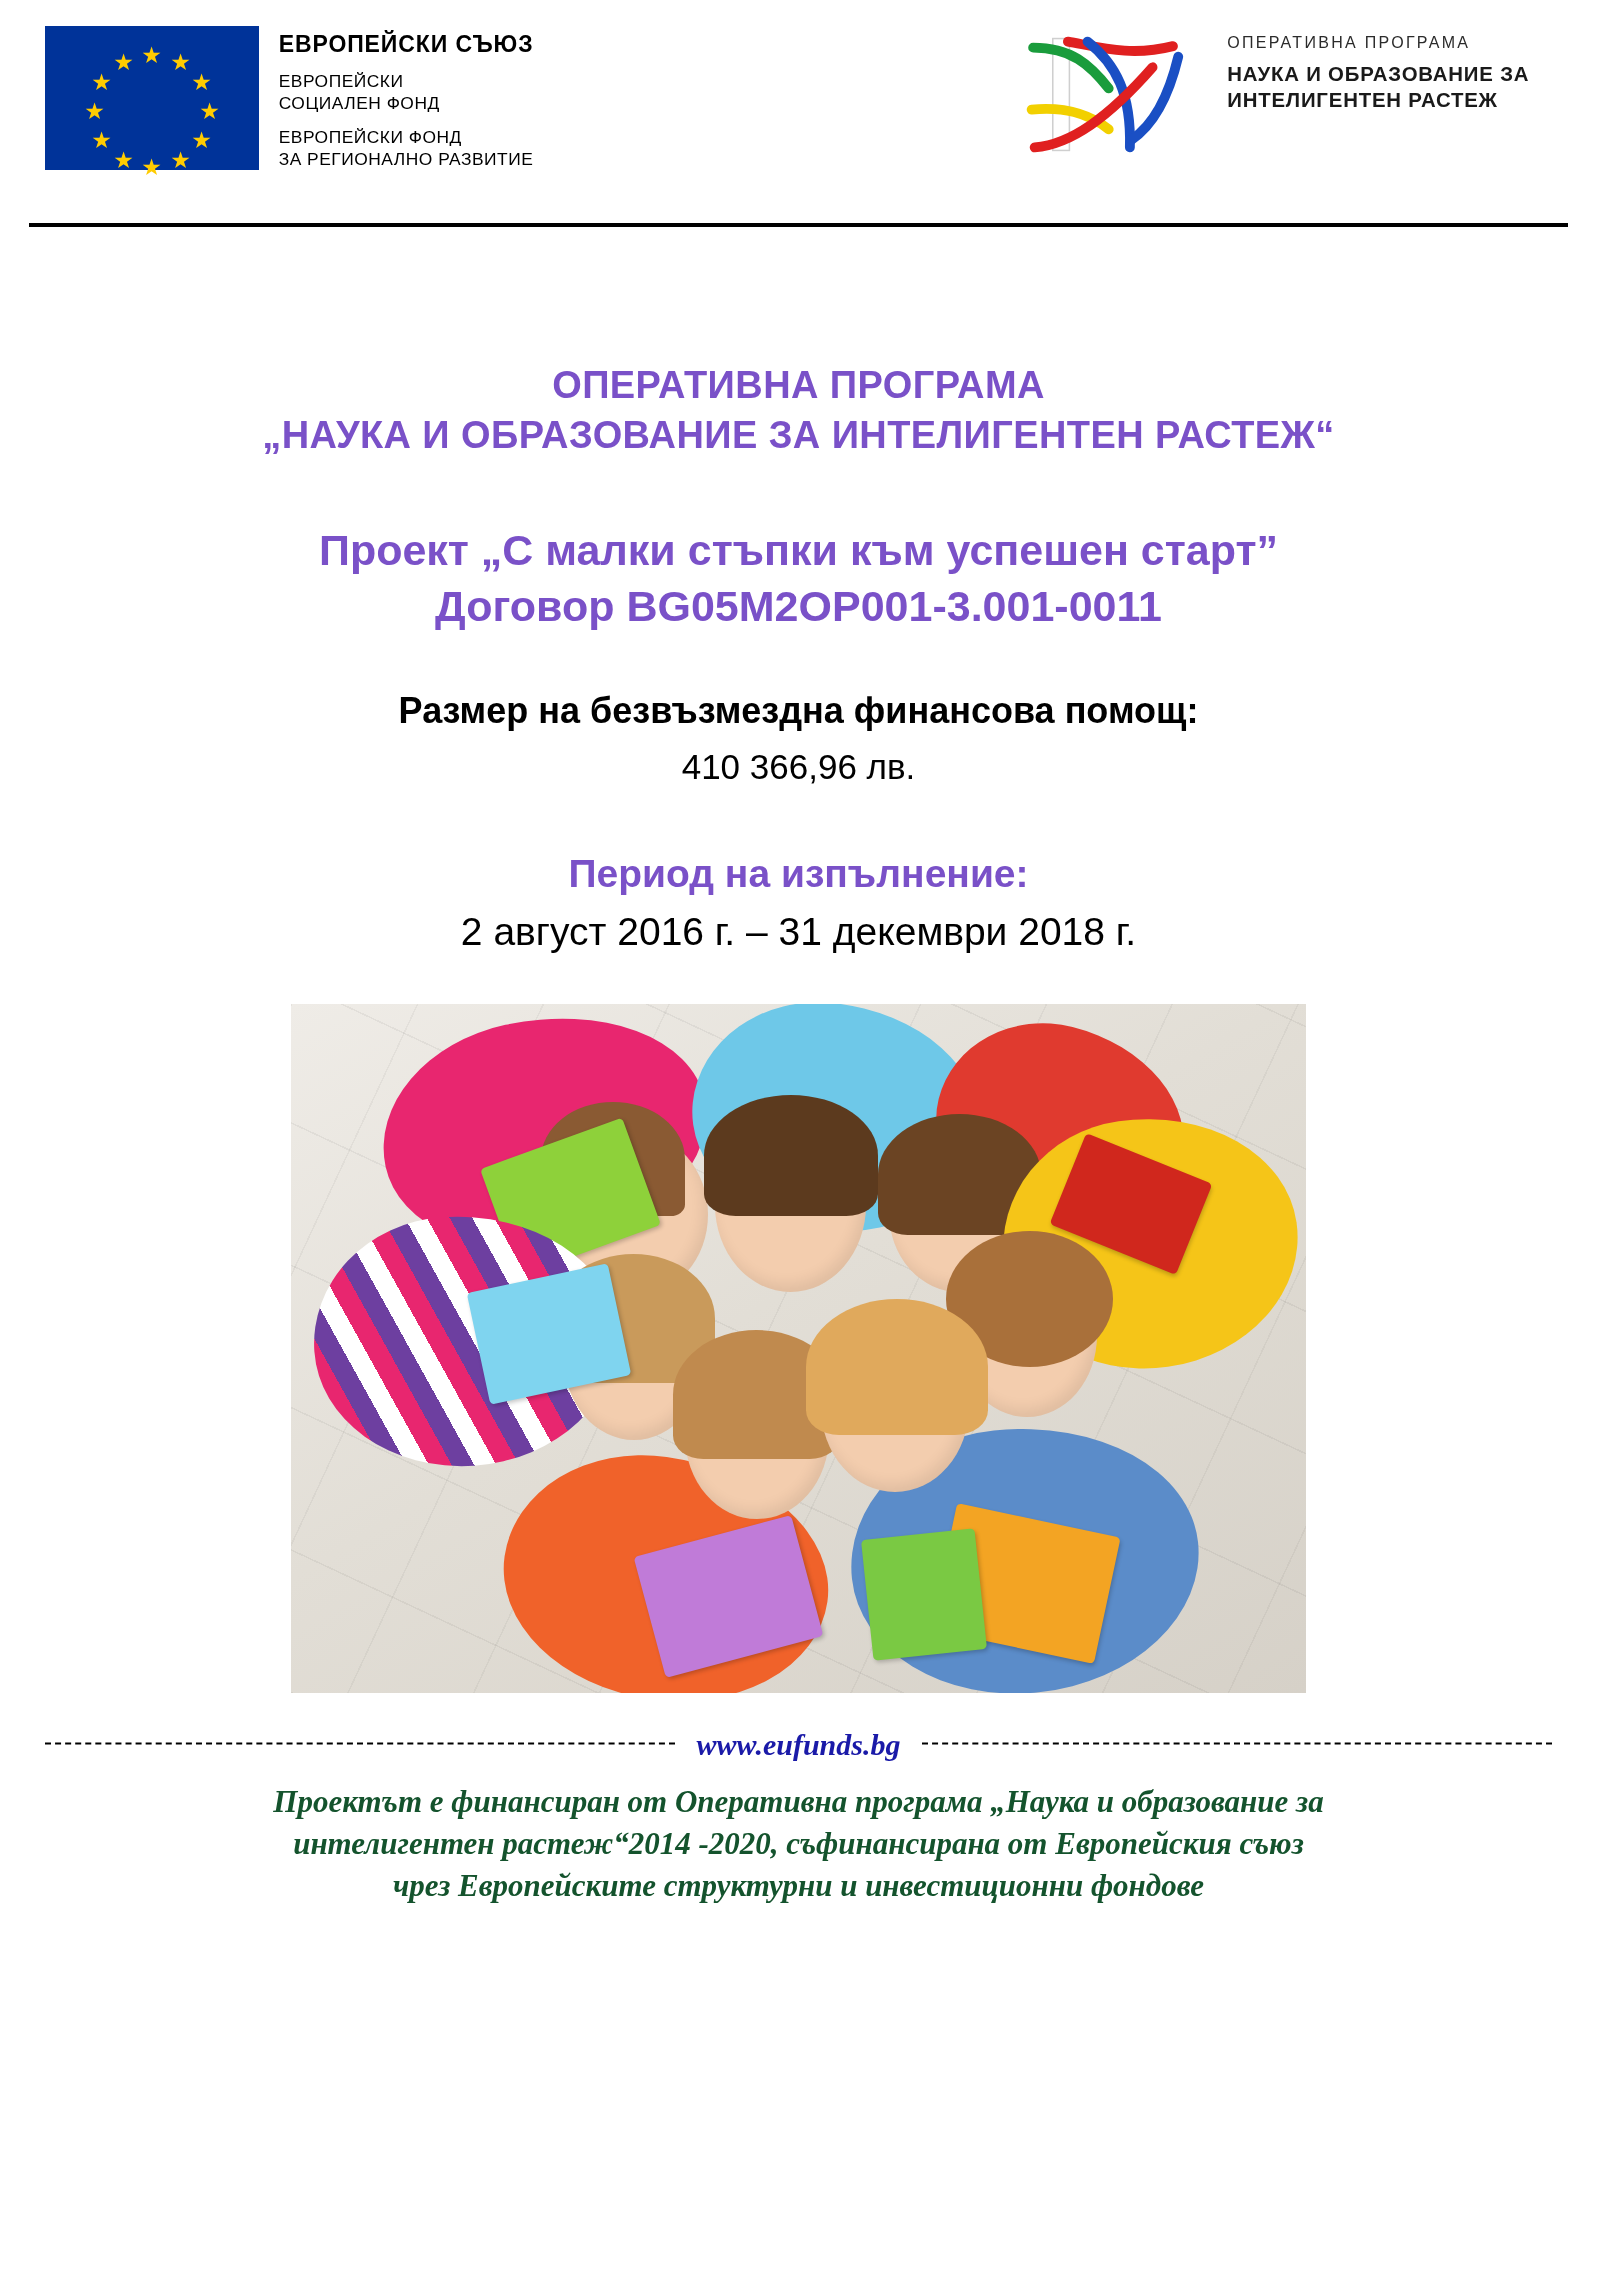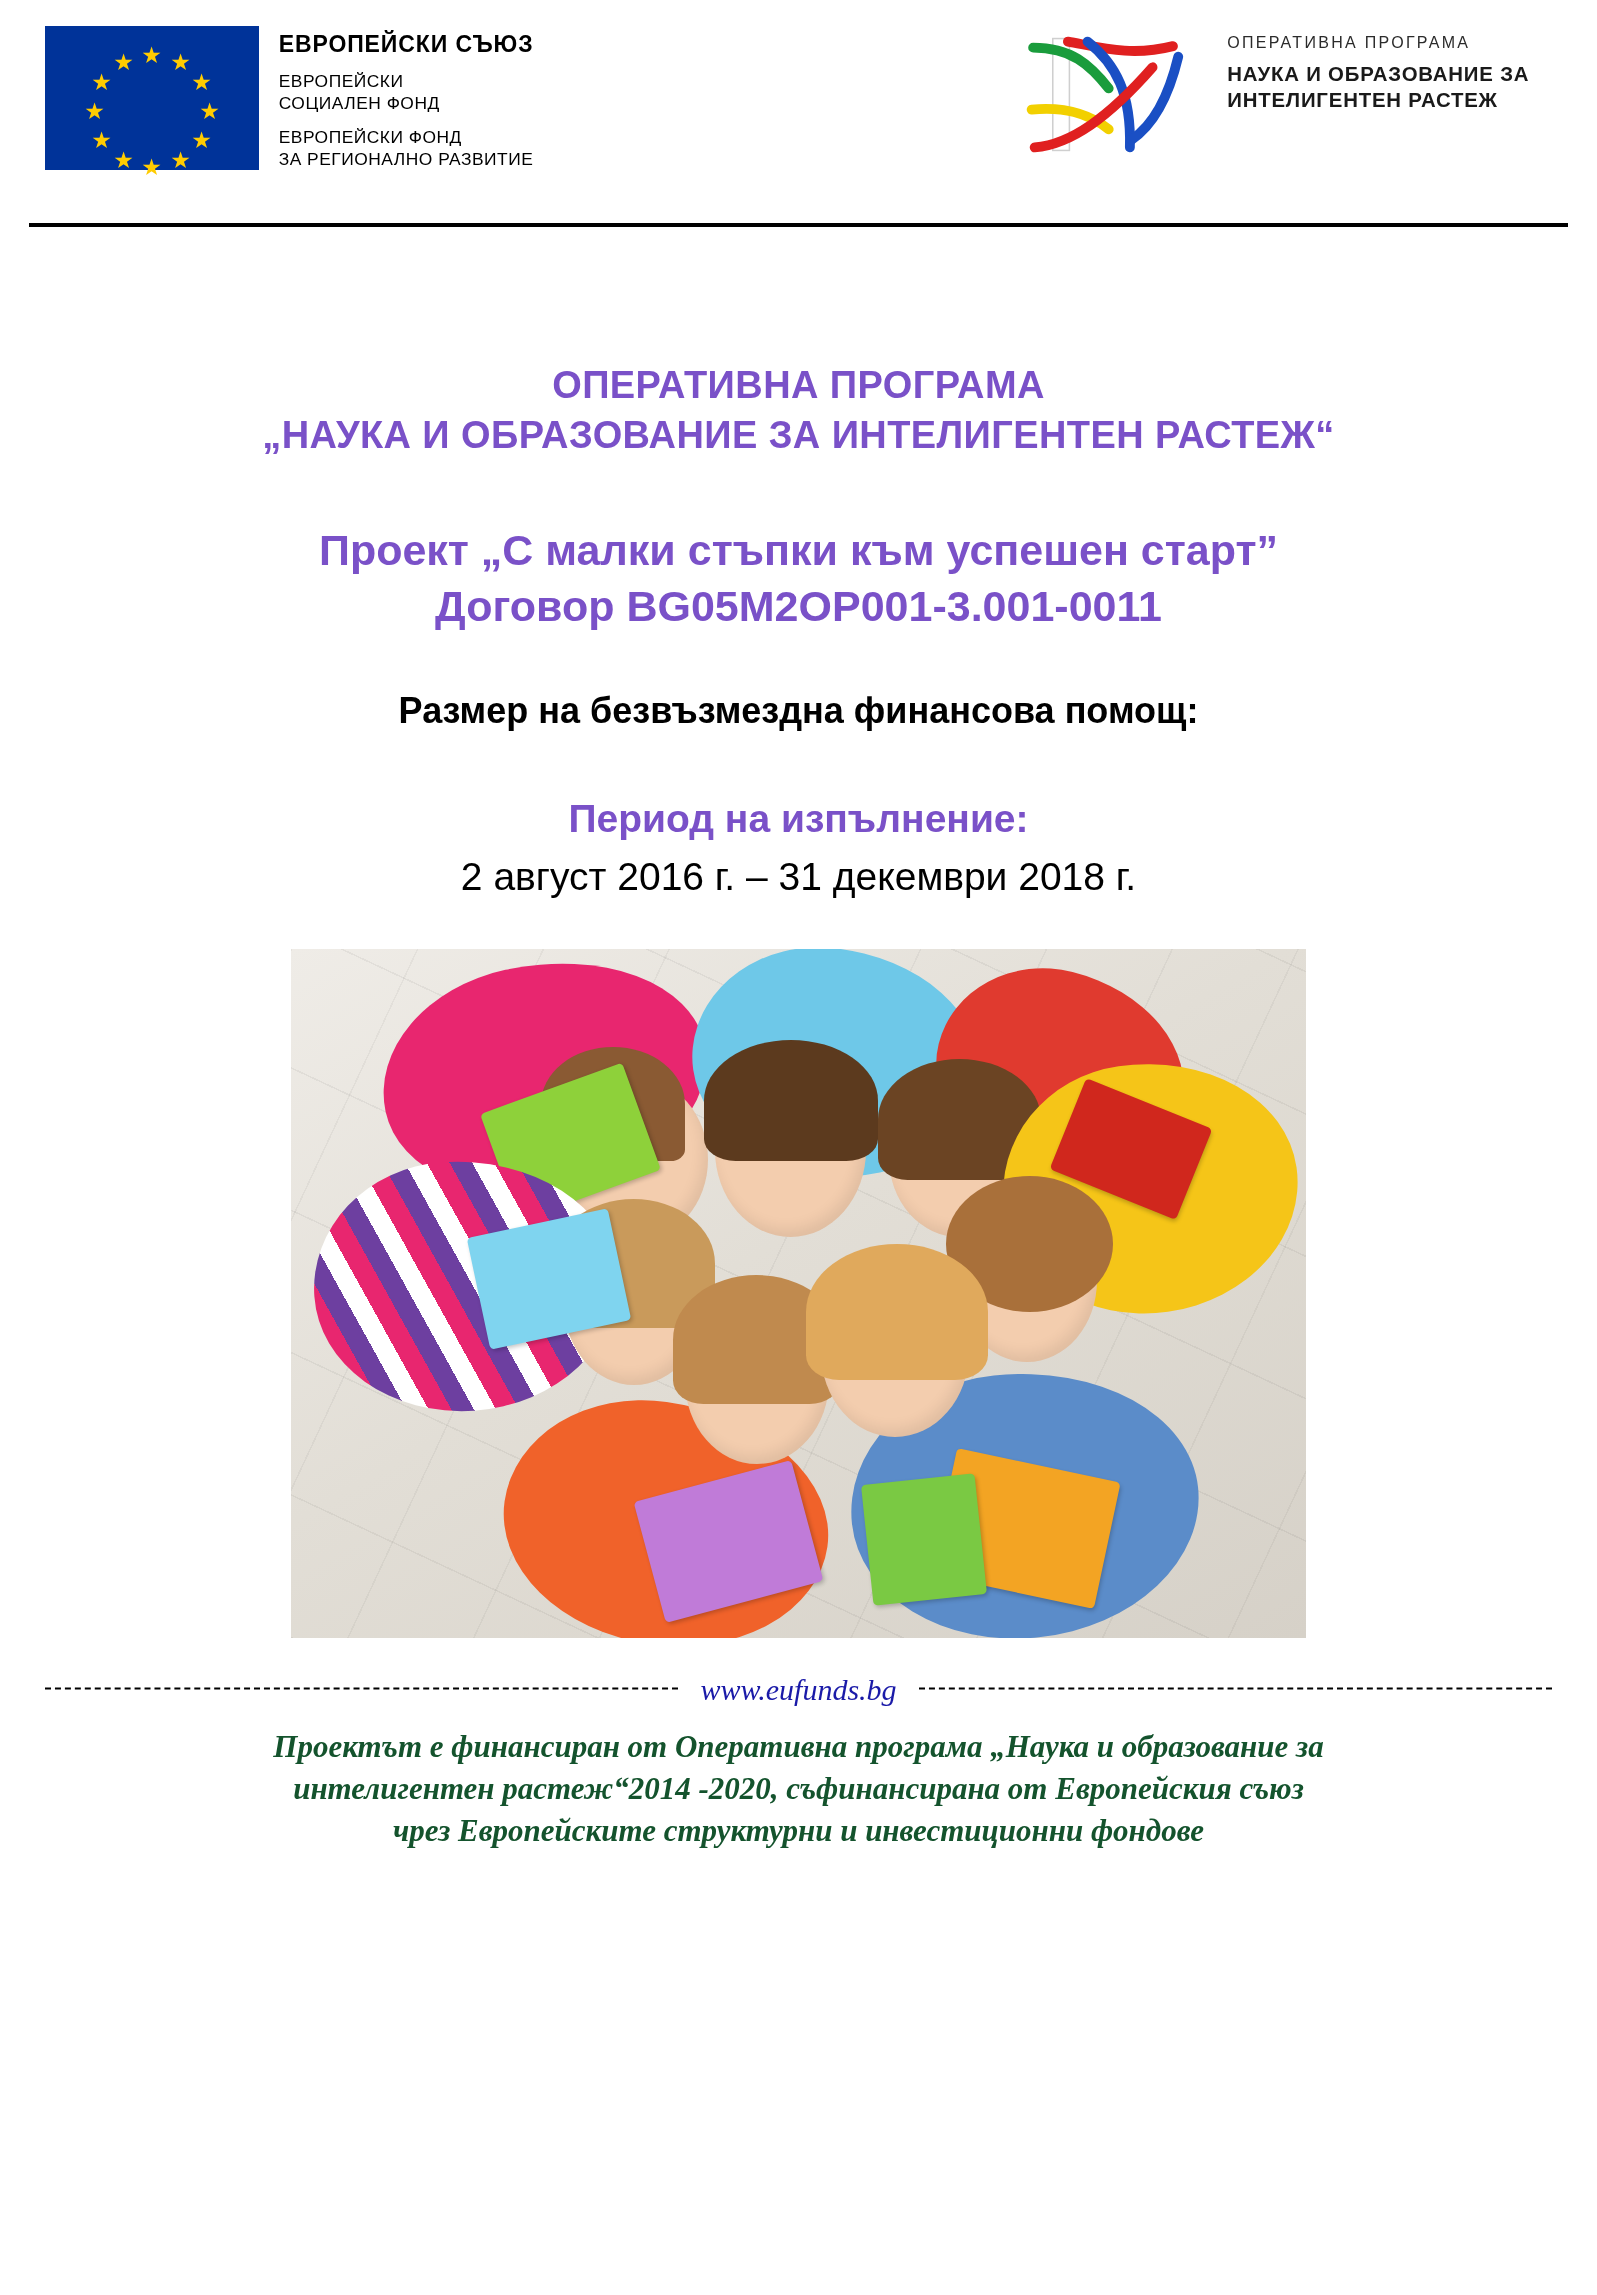--- a/index.html
+++ b/index.html
@@ -206,21 +206,21 @@
     margin-top: 35px;
     padding: 0 45px;
     text-align: center;
   }
   .url-row {
     display: flex;
     align-items: center;
     gap: 22px;
     color: #1a1aa8;
     font-family: "Liberation Serif", serif;
-    font-weight: normal;
+    font-weight: bold;
     font-style: italic;
     font-size: 30px;
   }
   .dashes {
     flex: 1 1 auto;
     border-top: 2.3px dashed #000;
     height: 0;
     transform: translateY(-1.5px);
   }
   .footer-note {
@@ -298,20 +298,21 @@
     <div>ОПЕРАТИВНА ПРОГРАМА</div>
     <div>„НАУКА И ОБРАЗОВАНИЕ ЗА ИНТЕЛИГЕНТЕН РАСТЕЖ“</div>
   </div>
 
   <div class="project-title">
     <div>Проект „С малки стъпки към успешен старт”</div>
     <div>Договор  BG05M2OP001-3.001-0011</div>
   </div>
 
   <div class="grant-heading">Размер на безвъзмездна финансова помощ:</div>
+  <div class="grant-amount">410 366,96 лв.</div>
 
   <div class="period-heading">Период на изпълнение:</div>
   <div class="period-value">2 август 2016 г. – 31 декември 2018 г.</div>
 
   <div class="photo-wrap">
     <div class="floor"></div>
 
     <div class="body-shape" style="left:91px; top:15px; width:326px; height:227px; background:#e8266f; transform:rotate(-12deg);"></div>
     <div class="face" style="left:273px; top:129px; width:144px; height:163px;"></div>
     <div class="hair" style="left:250px; top:98px; width:144px; height:114px; background:#8a5a33; border-radius:50% 50% 10% 10%;"></div>

